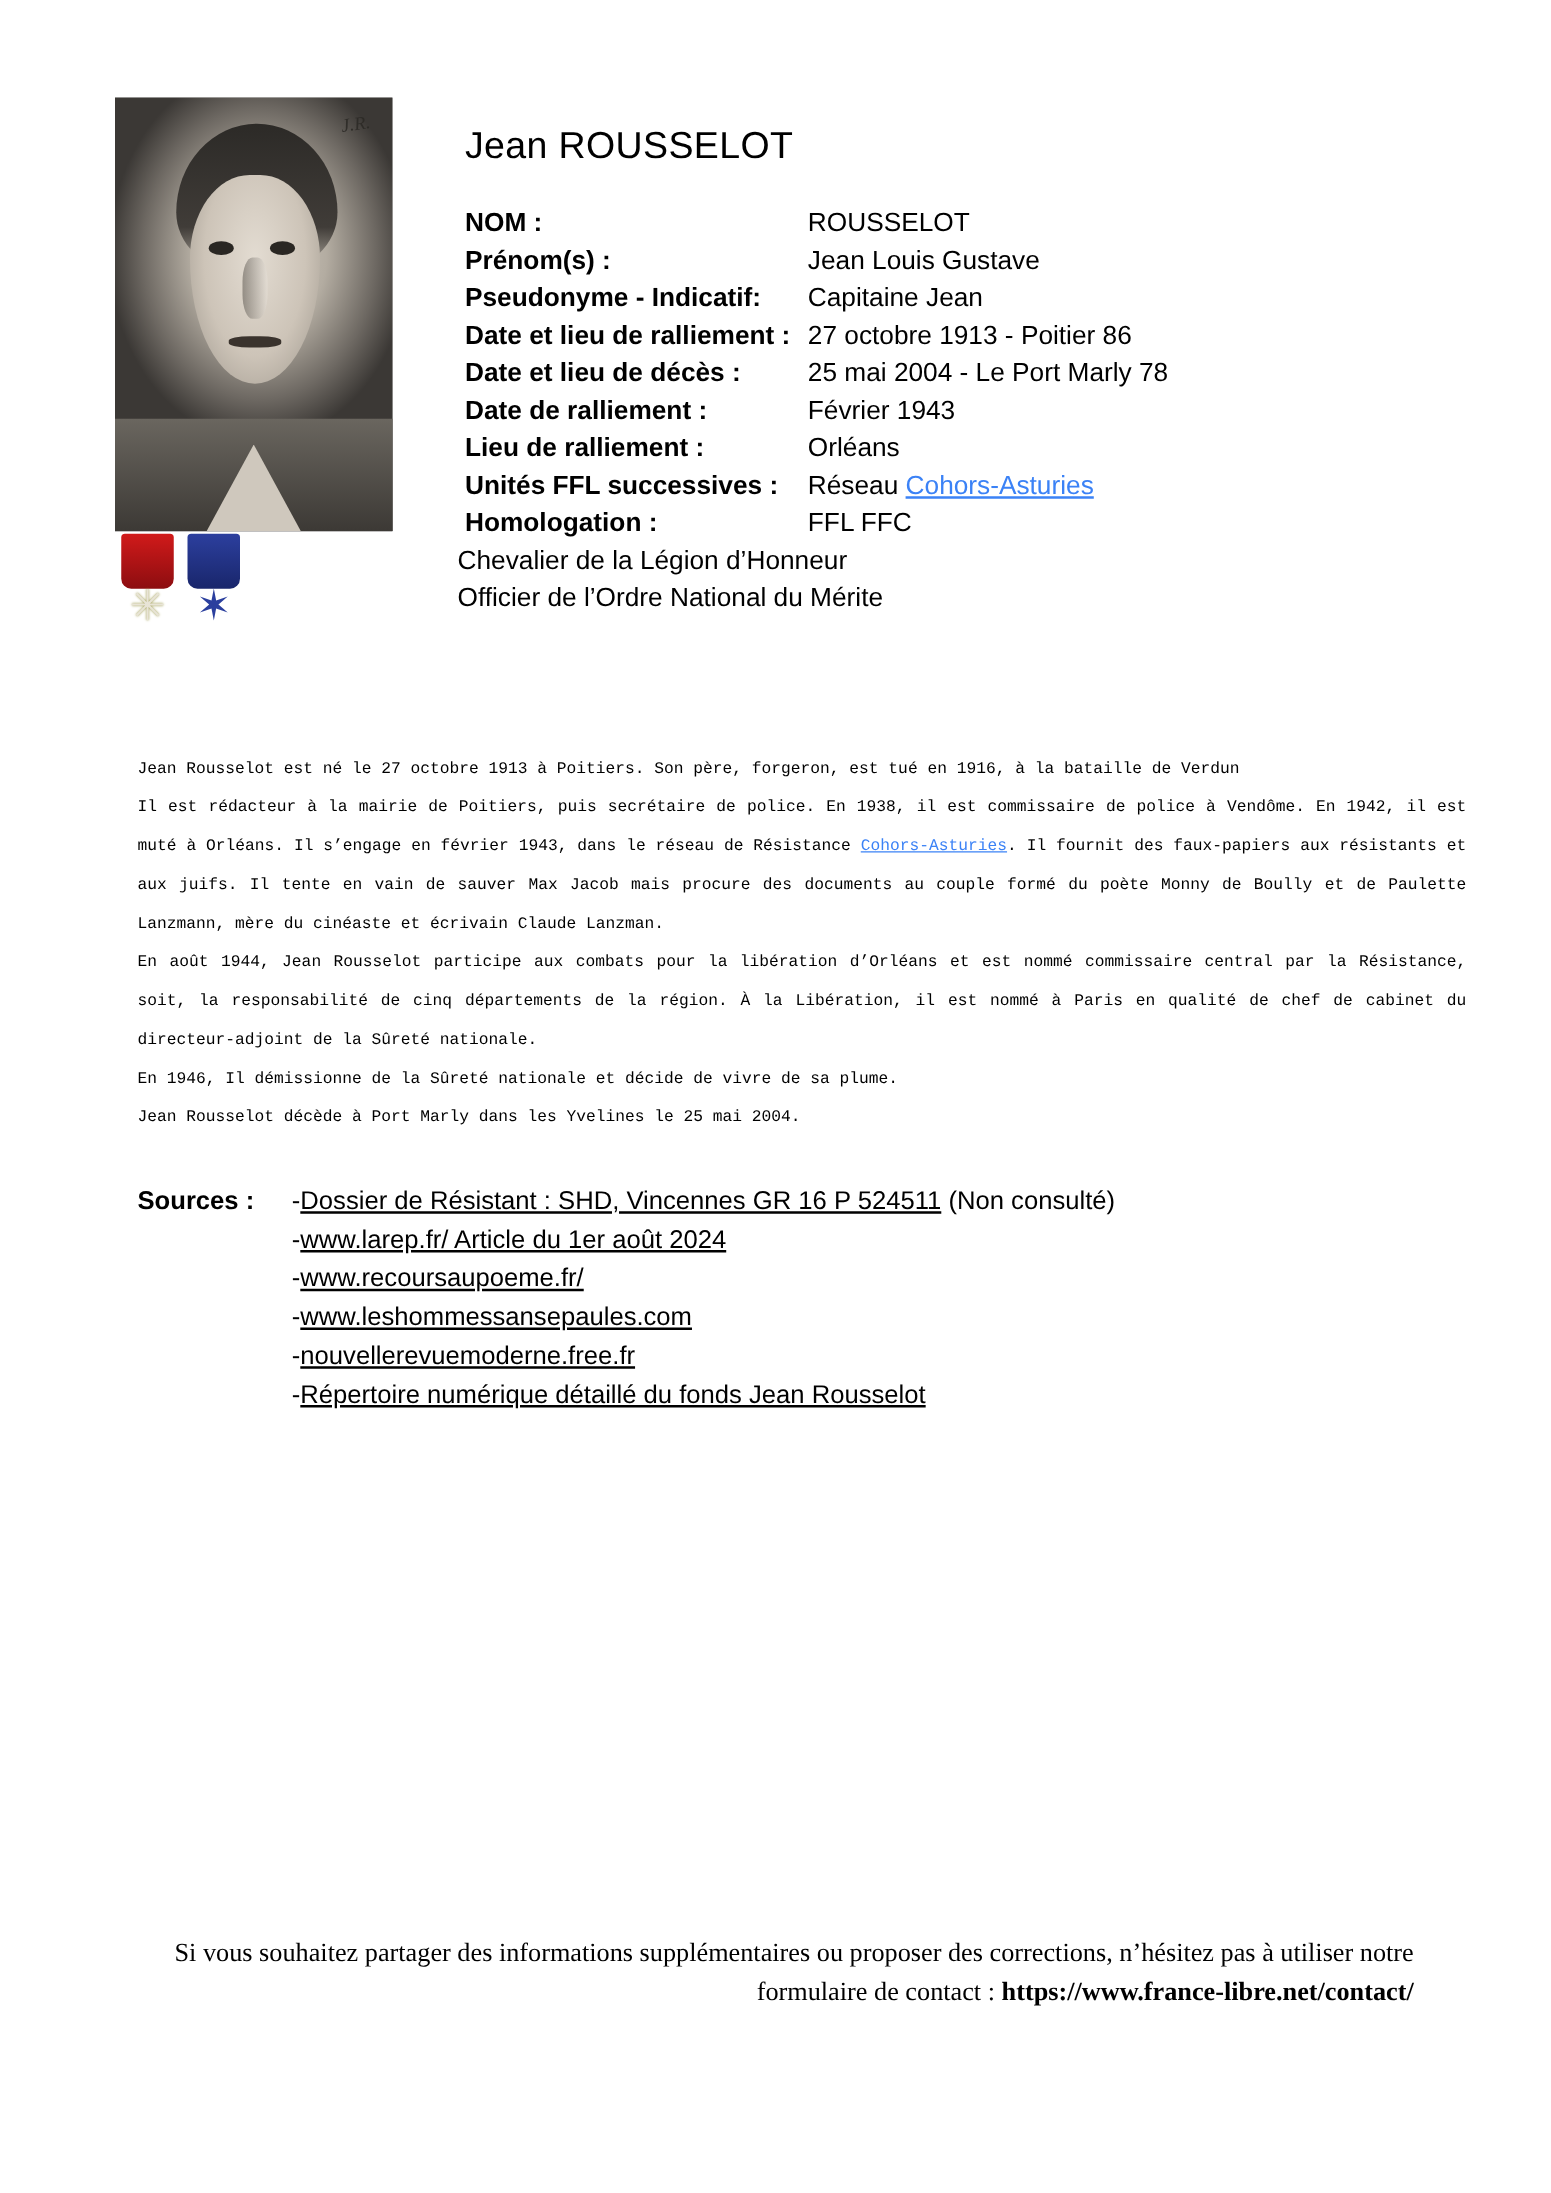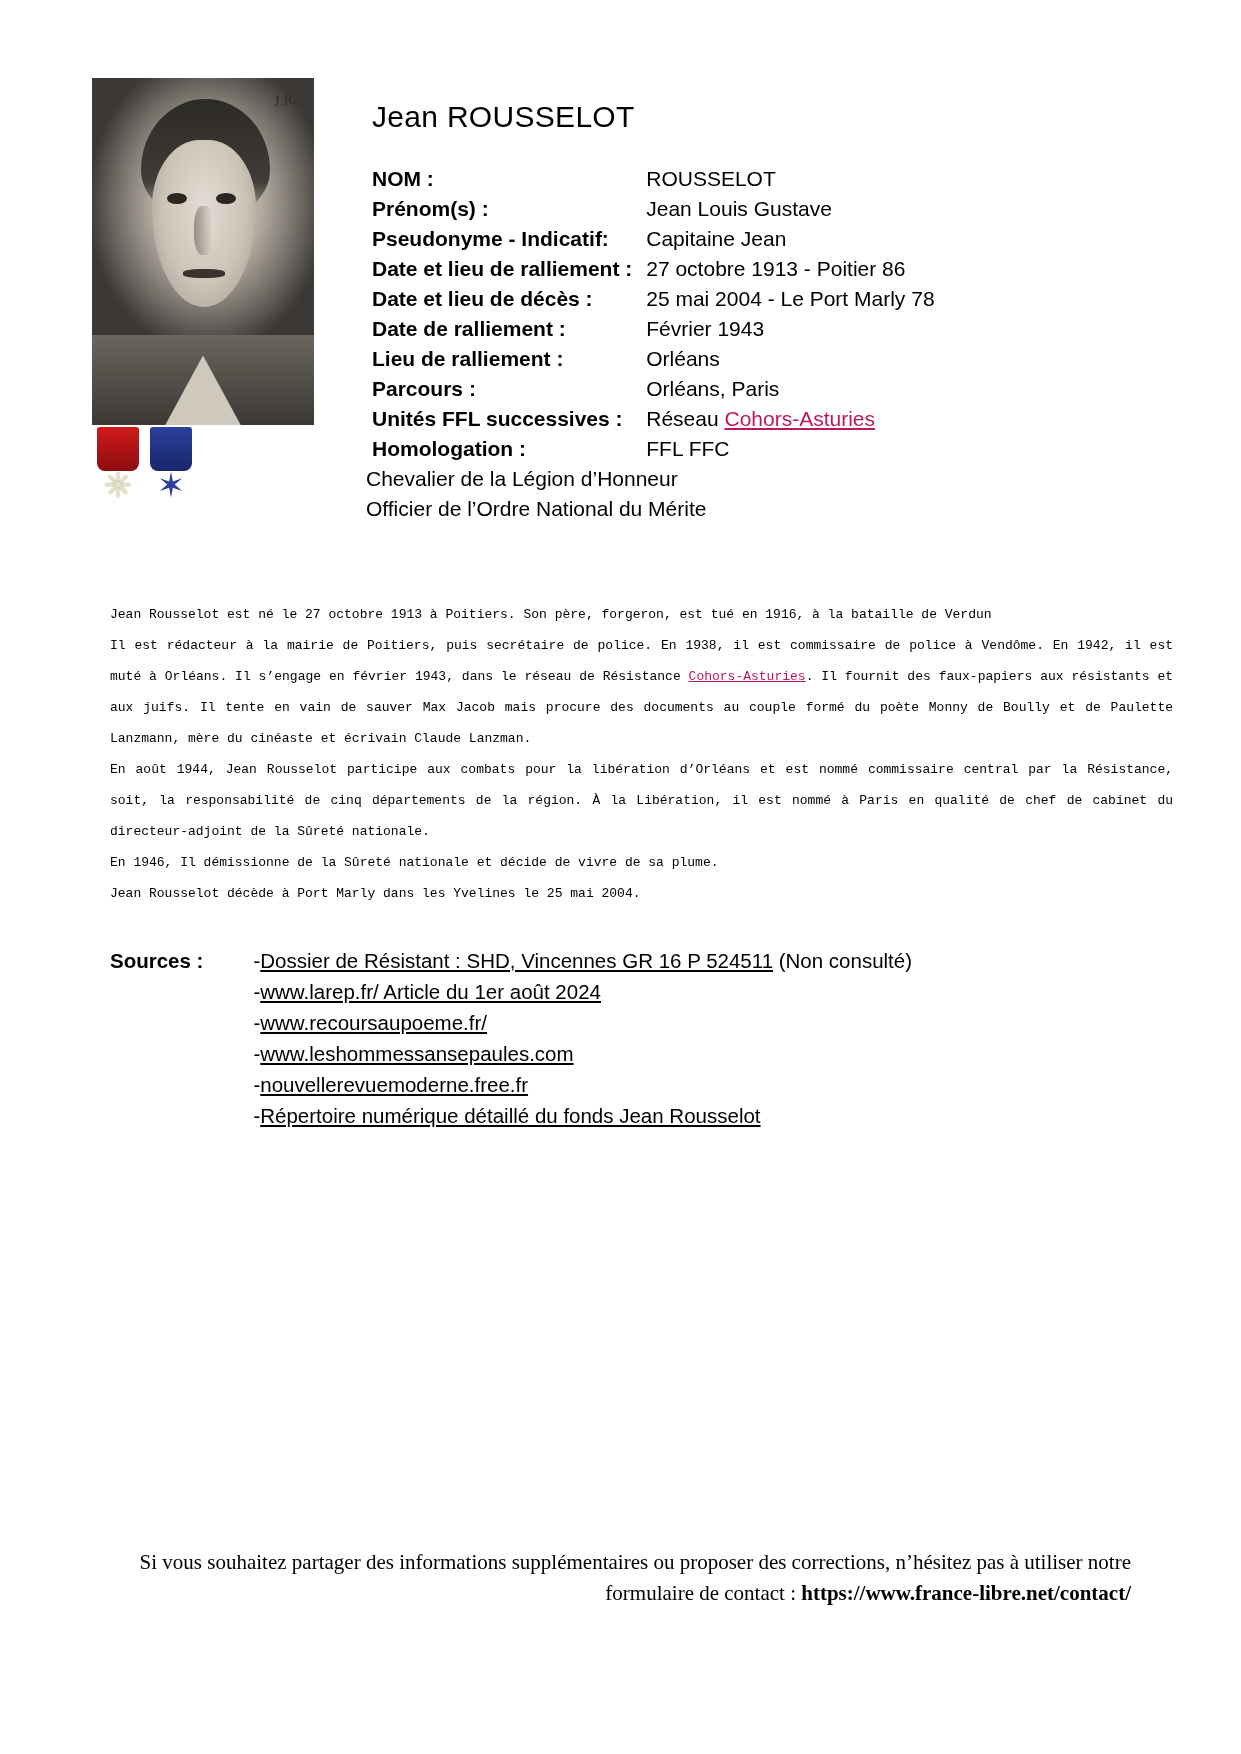--- a/index.html
+++ b/index.html
@@ -177,21 +177,21 @@
     padding: 0;
     vertical-align: top;
     white-space: nowrap;
   }
   table.fields td.label {
     font-weight: bold;
     padding-right: 14px;
     margin-left: 28px;
   }
   a, .link {
-    color: #be185d;
+    color: #3b82f6;
     text-decoration: underline;
   }
   .honours {
     font-size: 21px;
     font-weight: normal;
     line-height: 30px;
     margin-top: 0;
     margin-left: -6px;
   }
 
@@ -207,21 +207,20 @@
     margin: 0;
   }
 
   
   .sources {
     margin: 36px 0 0 110px;
     display: flex;
     align-items: flex-start;
     font-size: 20.5px;
     line-height: 31px;
-    gap: 20px;
   }
   .sources .slabel {
     font-weight: bold;
     flex: 0 0 auto;
     padding-right: 30px;
   }
   .sources ul {
     list-style: none;
     margin: 0;
     padding: 0;
@@ -304,24 +303,20 @@
         </tr>
         <tr>
           <td class="label">Date de ralliement :</td>
           <td class="value">Février 1943</td>
         </tr>
         <tr>
           <td class="label">Lieu de ralliement :</td>
           <td class="value">Orléans</td>
         </tr>
         <tr>
-          <td class="label">Parcours :</td>
-          <td class="value">Orléans, Paris</td>
-        </tr>
-        <tr>
           <td class="label">Unités FFL successives :</td>
           <td class="value"><span>Réseau </span><a class="link" href="#">Cohors-Asturies</a></td>
         </tr>
         <tr>
           <td class="label">Homologation :</td>
           <td class="value">FFL FFC</td>
         </tr>
       </tbody>
         </table>
 

